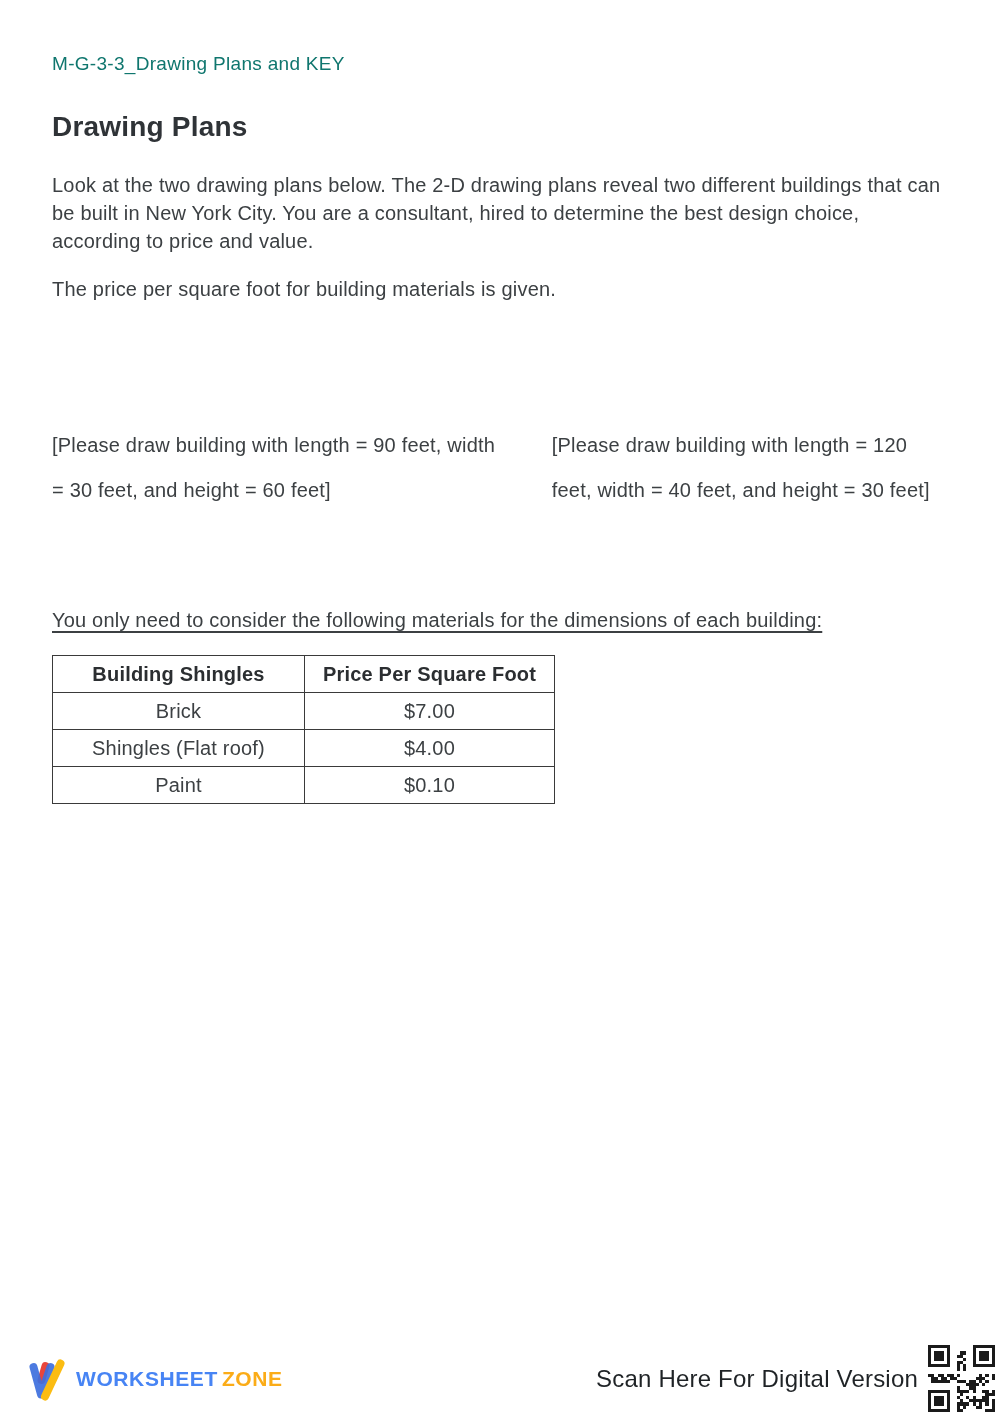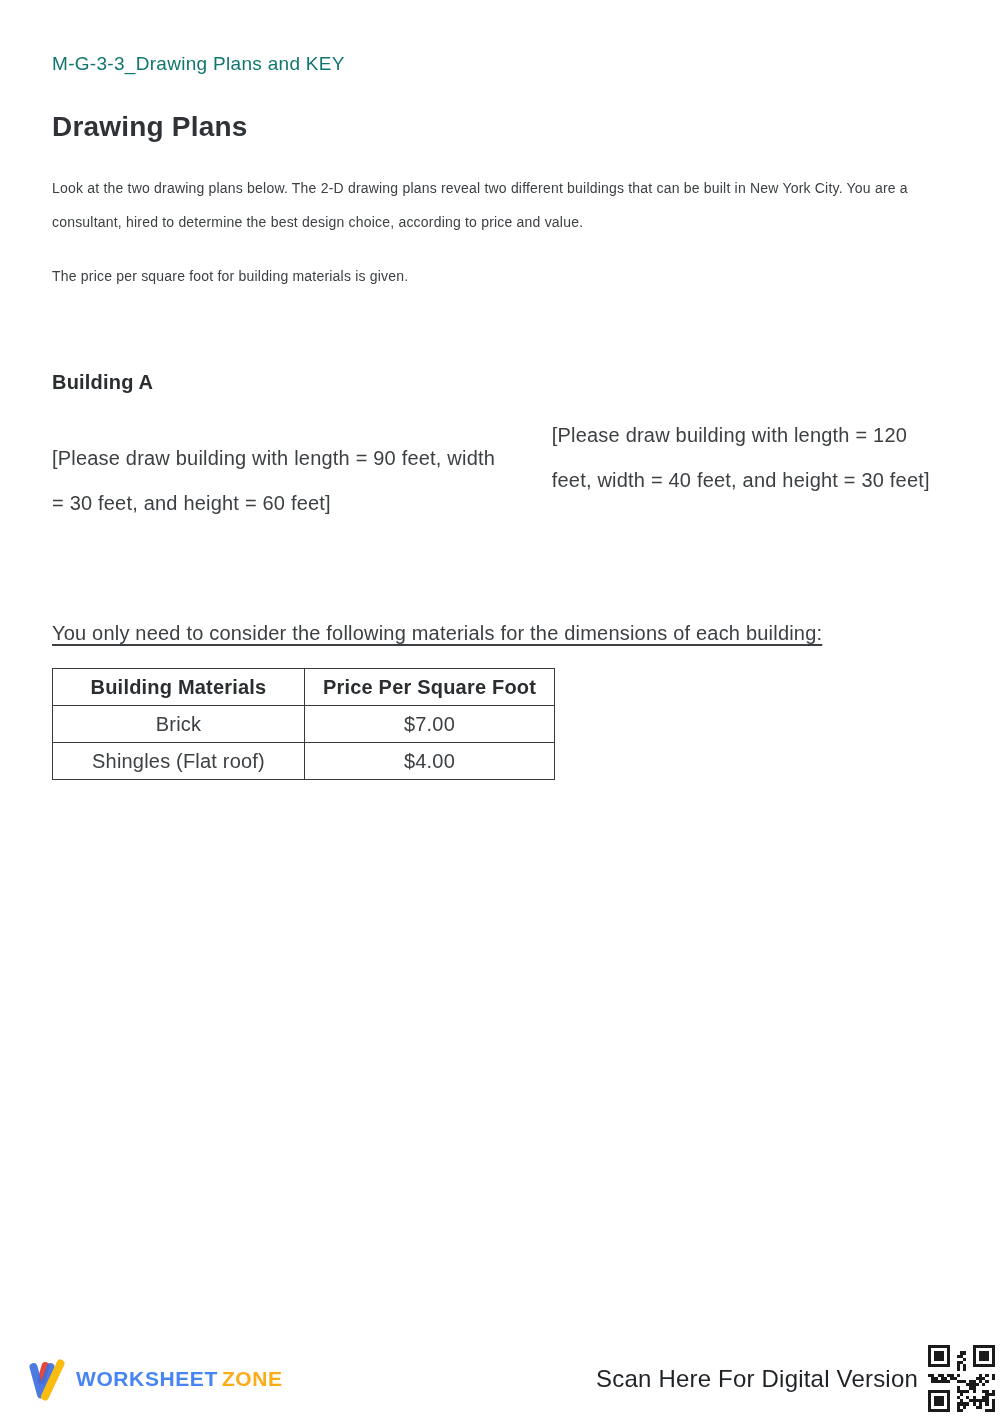--- a/index.html
+++ b/index.html
@@ -28,22 +28,22 @@
   .title {
     margin-top: 36px;
     text-align: left;
     font-size: 28px;
     font-weight: 600;
     letter-spacing: 0.2px;
     color: #2f3337;
   }
   .para {
     margin-top: 28px;
-    font-size: 14px;
-    line-height: 34px;
+    font-size: 20px;
+    line-height: 28px;
     letter-spacing: 0.2px;
     color: #3c4043;
     max-width: 910px;
   }
   .para.second { margin-top: 20px; }
   .buildings {
     margin-top: 78px;
     display: flex;
   }
   .building-col { width: 448px; }
@@ -135,49 +135,52 @@
   <div class="doc-header">M-G-3-3_Drawing Plans and KEY</div>
 
   <div class="title">Drawing Plans</div>
 
   <p class="para">Look at the two drawing plans below. The 2-D drawing plans reveal two different buildings that can be built in New York City. You are a consultant, hired to determine the best design choice, according to price and value.</p>
 
   <p class="para second">The price per square foot for building materials is given.</p>
 
   <div class="buildings">
     <div class="building-col">
-      <div class="building-heading">Building A</div>
       <p class="building-text">[Please draw building with length = 90 feet, width = 30 feet, and height = 60 feet]</p>
     </div>
     <div class="building-col right">
       <p class="building-text">[Please draw building with length = 120 feet, width = 40 feet, and height = 30 feet]</p>
     </div>
   </div>
 
   <p class="materials-note">You only need to consider the following materials for the dimensions of each building:</p>
 
   <table class="materials">
     <colgroup>
         <col class="c1">
         <col class="c2">
       </colgroup>
     <thead>
       <tr>
-        <th>Building Materials</th>
+        <th>Building Shingles</th>
         <th>Price Per Square Foot</th>
       </tr>
     </thead>
     <tbody id="materials-rows">
         <tr>
           <td>Brick</td>
           <td>$7.00</td>
         </tr>
         <tr>
           <td>Shingles (Flat roof)</td>
           <td>$4.00</td>
+        </tr>
+        <tr>
+          <td>Paint</td>
+          <td>$0.10</td>
         </tr>
       </tbody>
   </table>
 
   <div class="footer">
     <div class="logo">
       <svg class="logo-mark" viewBox="0 0 40 46">
         <path d="M17.5 10 L13.5 24" stroke="#e8453c" stroke-width="8" stroke-linecap="round" fill="none"></path>
         <path d="M5.5 11 L13 38.5 L22.5 11" stroke="#3d6fdd" stroke-width="8" stroke-linecap="round" stroke-linejoin="round" fill="none" opacity="0.92"></path>
         <path d="M32.5 7.5 L17 40.5" stroke="#fbbc12" stroke-width="8" stroke-linecap="round" fill="none"></path>

